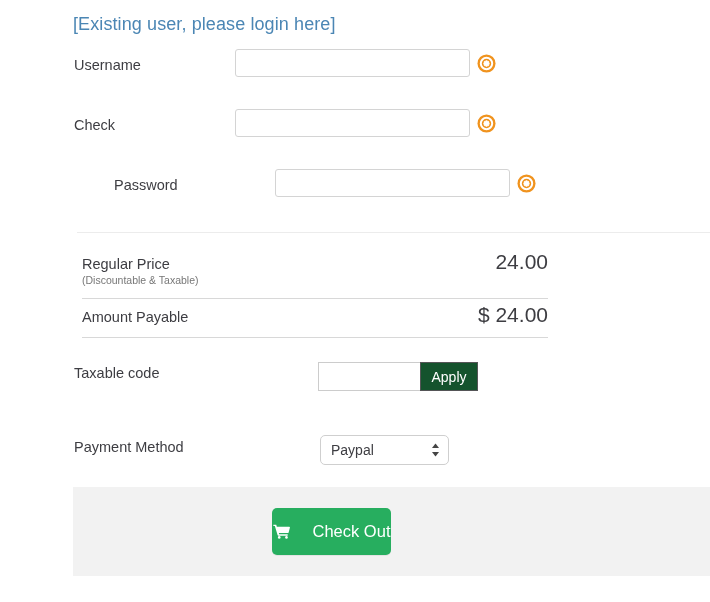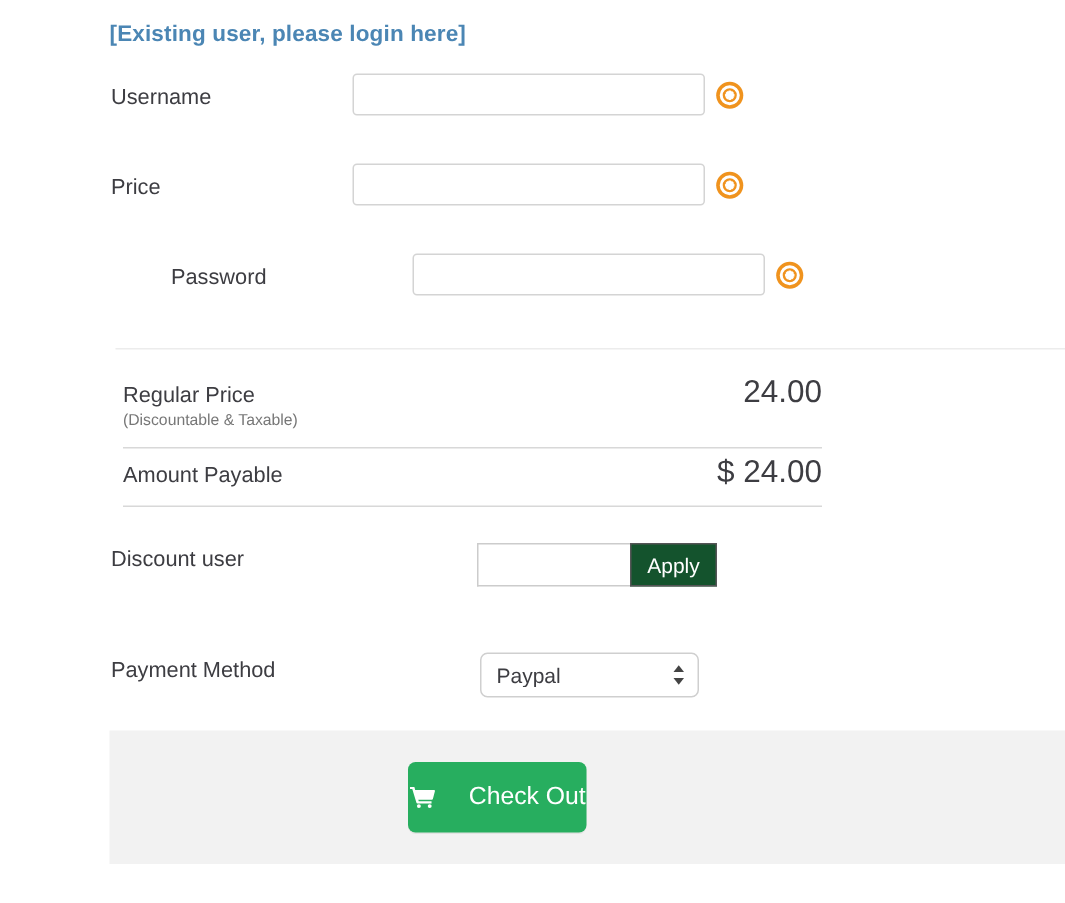--- a/index.html
+++ b/index.html
@@ -21,26 +21,25 @@
     left: 0; top: 0;
     width: 710px;
     height: 602px;
   }
 
   
   .login-link {
     position: absolute;
     left: 73px;
     top: 14px;
-    font-size: 15px;
+    font-size: 18px;
     color: #4b86b4;
     text-decoration: none;
     white-space: nowrap;
     letter-spacing: 0.1px;
-    font-weight: bold;
   }
 
   
   .field-row {
     position: absolute;
     left: 0;
     width: 710px;
     height: 40px;
   }
   .field-label {
@@ -196,21 +195,21 @@
     top: 4px;
     font-size: 14.5px;
     color: #3d3d42;
     white-space: nowrap;
     text-align: center;
   }
   .payment-select-wrap {
     position: absolute;
     left: 320px;
     top: 0;
-    width: 146px;
+    width: 129px;
     height: 30px;
     box-sizing: border-box;
     border: 1px solid #cfcfcf;
     border-radius: 5px;
     background: #ffffff;
   }
   .payment-select {
     position: absolute;
     left: 0; top: 0;
     width: 100%;
@@ -287,21 +286,21 @@
           <rect x="8.9" y="6.7" width="2.2" height="6.6" rx="0.6"></rect>
           <rect x="6.7" y="8.9" width="6.6" height="2.2" rx="0.6"></rect>
           <rect x="8.9" y="6.7" width="2.2" height="6.6" rx="0.6" transform="rotate(45 10 10)"></rect>
           <rect x="6.7" y="8.9" width="6.6" height="2.2" rx="0.6" transform="rotate(45 10 10)"></rect>
         </g>
       </svg>
     </span>
   </div>
 
   <div class="field-row" style="top:109px;">
-    <span class="field-label">Price</span>
+    <span class="field-label">Check</span>
     <input class="text-input" type="text" placeholder="" style="">
     <span class="status-icon">
       <svg viewBox="0 0 20 20" width="19" height="19">
         <circle cx="10" cy="10" r="9.5" fill="#f0931e"></circle>
         <circle cx="10" cy="10" r="6" fill="none" stroke="#ffffff" stroke-width="2.1"></circle>
         <g fill="#ffffff">
           <rect x="8.9" y="6.7" width="2.2" height="6.6" rx="0.6"></rect>
           <rect x="6.7" y="8.9" width="6.6" height="2.2" rx="0.6"></rect>
           <rect x="8.9" y="6.7" width="2.2" height="6.6" rx="0.6" transform="rotate(45 10 10)"></rect>
           <rect x="6.7" y="8.9" width="6.6" height="2.2" rx="0.6" transform="rotate(45 10 10)"></rect>
@@ -335,21 +334,21 @@
       <span class="price-sub">(Discountable &amp; Taxable)</span>
       <span class="price-amount">24.00</span>
     </div>
     <div class="price-row payable">
       <span class="price-name">Amount Payable</span>
       <span class="price-amount">$ 24.00</span>
     </div>
   </div>
 
   <div class="discount-row">
-    <span class="discount-label">Discount user</span>
+    <span class="discount-label">Taxable code</span>
     <input class="discount-input" type="text" placeholder="" style="">
     <button class="apply-button">Apply</button>
   </div>
 
   <div class="payment-row">
     <span class="payment-label">Payment Method</span>
     <div class="payment-select-wrap">
       <select class="payment-select">
         <option>Paypal</option>
       </select>

